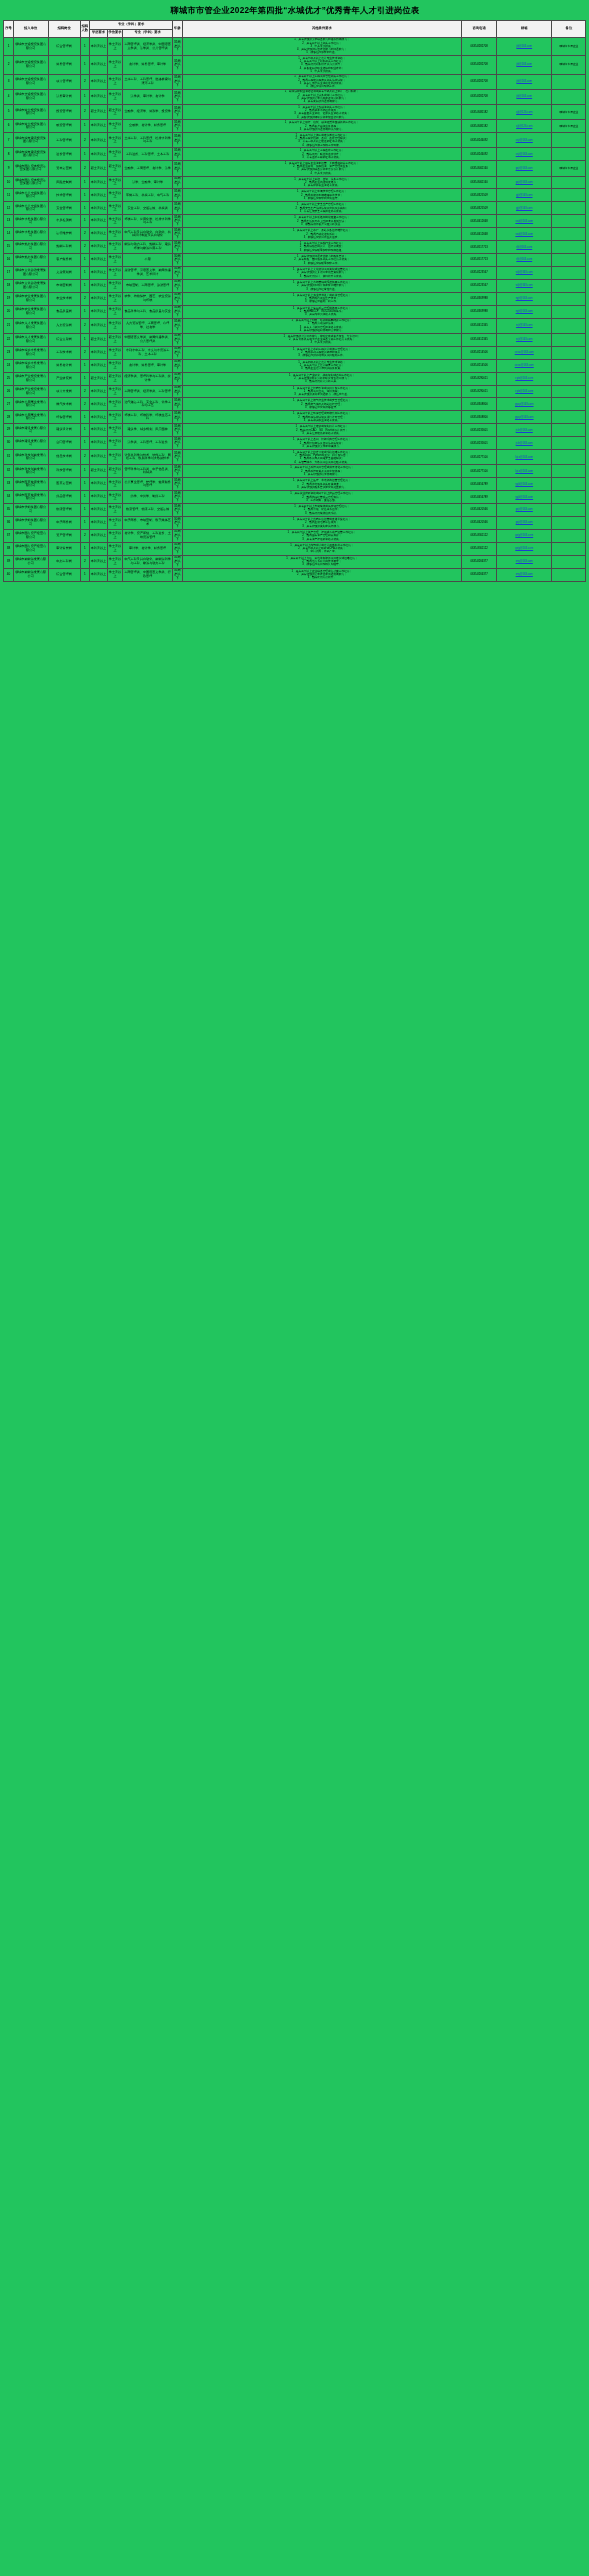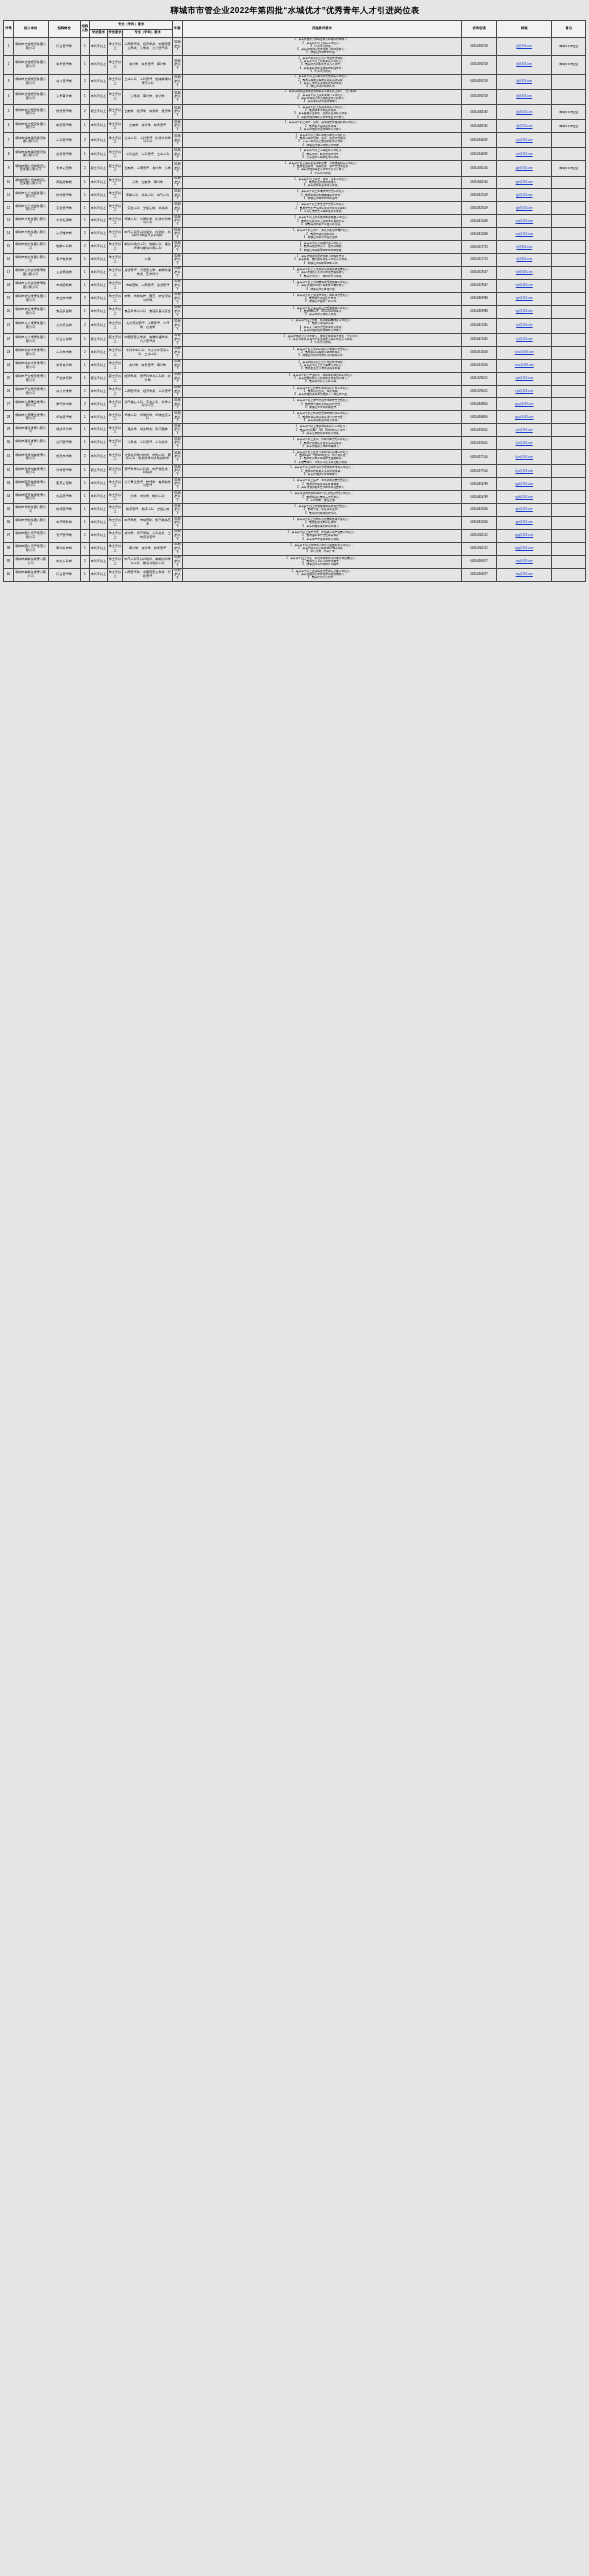--- a/index.html
+++ b/index.html
@@ -10,21 +10,21 @@
   body {
     width: 590px;
     font-family: "Liberation Sans", sans-serif;
     color: #000000;
   }
   #page {
     width: 590px;
     min-height: 2576px;
     box-sizing: border-box;
     padding: 2.2px 3.3px 5.5px 3.3px;
-    background: #e5e5e5;
+    background: #22c55e;
   }
   .doc-title {
     text-align: center;
     font-size: 8.2px;
     font-weight: bold;
     letter-spacing: 0.3px;
     padding: 3.3px 0 3.3px 0;
   }
   table.sheet {
     border-collapse: collapse;

